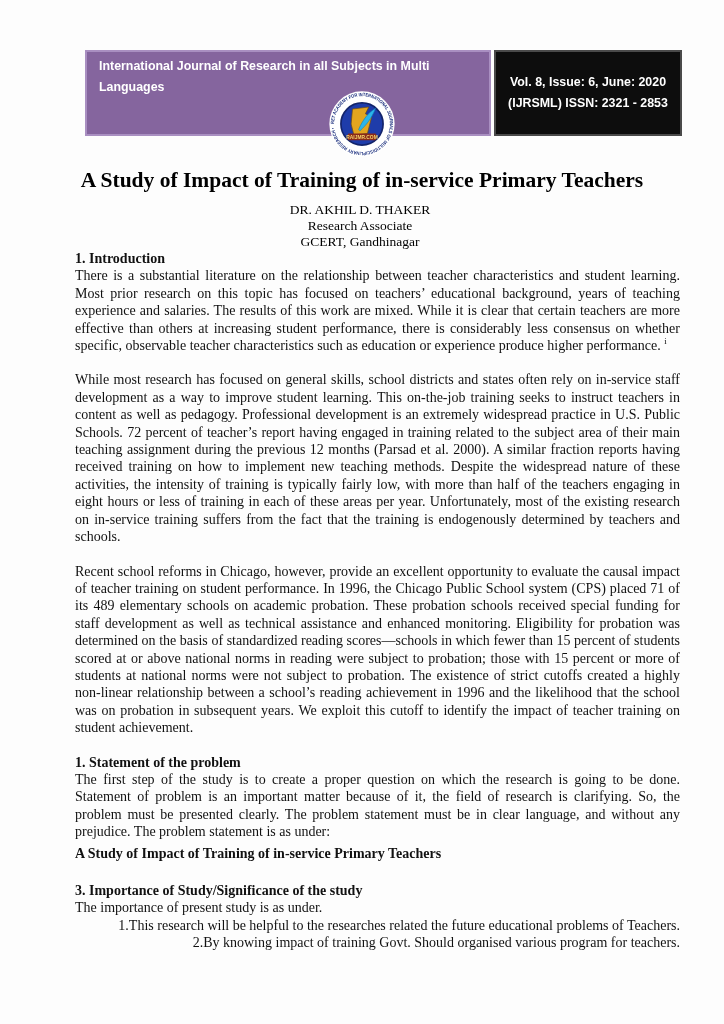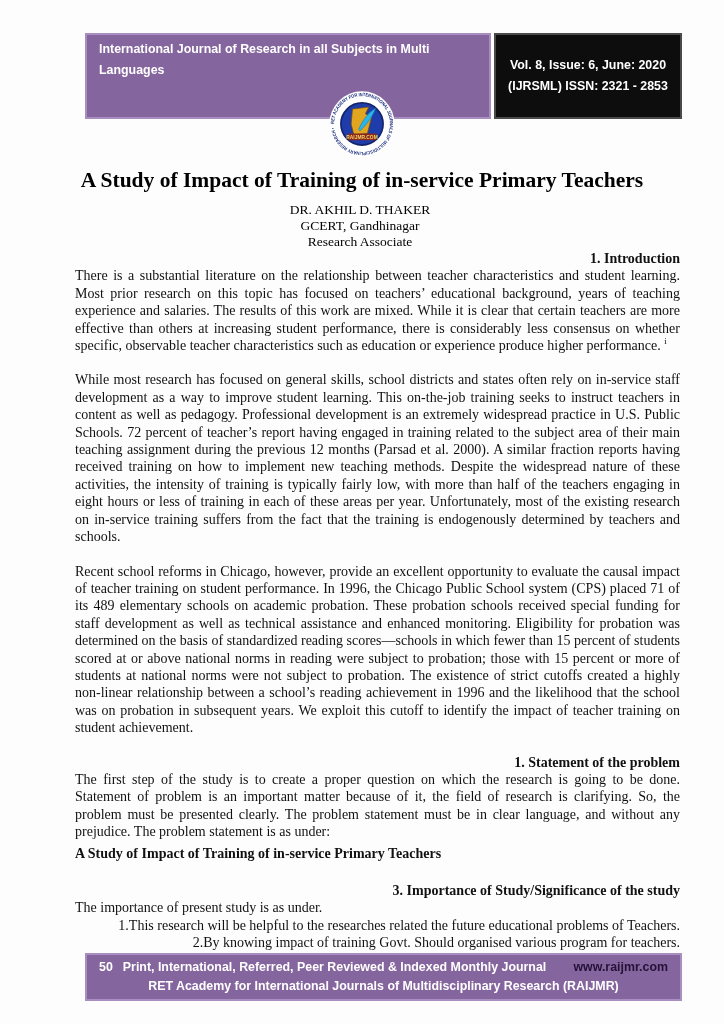--- a/index.html
+++ b/index.html
@@ -1,40 +1,40 @@
 <!DOCTYPE html>
 <html><head>
 <meta charset="utf-8">
 <style>
   html,body{margin:0;padding:0;}
   body{width:724px;height:1024px;background:#ffffff;position:relative;overflow:hidden;
        font-family:"Liberation Serif",serif;color:#111;}
   .page{position:absolute;inset:0;background:#fdfdfd;}
 
   
-  .header{position:absolute;top:33px;left:85px;width:597px;display:flex;gap:3px;
+  .header{position:absolute;top:50px;left:85px;width:597px;display:flex;gap:3px;
           font-family:"Liberation Sans",sans-serif;font-weight:bold;font-size:12.4px;}
   .hdr-left{flex:1;background:#85659e;border:2px solid #a98fc1;color:#fff;
             padding:4px 12px;line-height:21px;}
   .hdr-right{width:176px;background:#0d0d0d;border:2px solid #4a4a4a;color:#fff;
              padding:20px 4px;text-align:center;line-height:21px;}
 
   
   .logo{position:absolute;top:90px;left:328px;width:68px;height:68px;}
 
   
   .title{position:absolute;top:168px;left:0;width:724px;text-align:center;
          font-weight:bold;font-size:21.5px;color:#000;}
   .byline{position:absolute;top:202px;left:0;width:720px;text-align:center;
           font-size:13.5px;line-height:16px;color:#000;}
 
   
   .content{position:absolute;top:250px;left:75px;width:605px;
            font-size:14px;line-height:17.4px;text-align:justify;}
-  .content h3{font-size:14px;margin:0;text-align:right;}
+  .content h3{font-size:14px;margin:0;text-align:left;}
   .content p{margin:0 0 17px;}
   .content sup{font-size:9px;vertical-align:super;line-height:0;}
   .statement{font-weight:bold;margin:0 0 20px;text-align:left;}
   .plain-line{margin:0;text-align:left;}
   .list-line{margin:0;padding-left:12px;text-align:right;}
 
   
   .footer{position:absolute;top:953px;left:85px;width:597px;background:#85659e;
           border:2px solid #a98fc1;box-sizing:border-box;
           font-family:"Liberation Sans",sans-serif;font-weight:bold;font-size:12.4px;
@@ -73,22 +73,22 @@
       <path d="M36 28 L60 25 L55 35 L64 40 L58 64 L38 66 L34 50 Z" fill="#e2a51f" stroke="#6b4a10" stroke-width="1"></path>
       <path d="M45 58 C52 42 60 33 70 27 C64 42 56 52 47 60 Z" fill="#2ab4ea" stroke="#0d7db3" stroke-width="0.8"></path>
       <rect x="29" y="64" width="42" height="10" rx="2" fill="#8a2a1a"></rect>
       <text x="50" y="72" font-size="7.2" font-weight="bold" fill="#f6d46a" text-anchor="middle" font-family="Liberation Sans, sans-serif">RAIJMR.COM</text>
     </svg>
   </div>
 
   <div class="title">A Study of Impact of Training of in-service Primary Teachers</div>
   <div class="byline">
     <div>DR. AKHIL D. THAKER</div>
+    <div>Research Associate</div>
     <div>GCERT, Gandhinagar</div>
-    <div>Research Associate</div>
   </div>
 
   <div class="content">
 
     <section>
       <h3>1. Introduction</h3>
       <p><span>There is a substantial literature on the relationship between teacher characteristics and student learning. Most prior research on this topic has focused on teachers’ educational background, years of teaching experience and salaries. The results of this work are mixed.  While it is clear that certain teachers are more effective than others at increasing student performance, there is considerably less consensus on whether specific, observable teacher characteristics such as education or experience produce higher performance.</span>
          <sup>i</sup></p>
       <p>While most research has focused on general skills, school districts and states often rely on in-service staff development as a way to improve student learning.  This on-the-job training seeks to instruct teachers in content as well as pedagogy. Professional development is an extremely widespread practice in U.S. Public Schools.  72 percent of teacher’s report having engaged in training related to the subject area of their main teaching assignment during the previous 12 months (Parsad et al. 2000).  A similar fraction reports having received training on how to implement new teaching methods.  Despite the widespread nature of these activities, the intensity of training is typically fairly low, with more than half of the teachers engaging in eight hours or less of training in each of these areas per year. Unfortunately, most of the existing research on in-service training suffers from the fact that the training is endogenously determined by teachers and schools.</p>
       <p>Recent school reforms in Chicago, however, provide an excellent opportunity to evaluate the causal impact of teacher training on student performance.  In 1996, the Chicago Public School system (CPS) placed 71 of its 489 elementary schools on academic probation.  These probation schools received special funding for staff development as well as technical assistance and enhanced monitoring. Eligibility for probation was determined on the basis of standardized reading scores—schools in which fewer than 15 percent of students scored at or above national norms in reading were subject to probation; those with 15 percent or more of students at national norms were not subject to probation. The existence of strict cutoffs created a highly non-linear relationship between a school’s reading achievement in 1996 and the likelihood that the school was on probation in subsequent years. We exploit this cutoff to identify the impact of teacher training on student achievement.</p>
@@ -102,22 +102,14 @@
 
     <section>
       <h3>3. Importance of Study/Significance of the study</h3>
       <div class="plain-line">The importance of present study is as under.</div>
       <div class="list-line">1.This research will be helpful to the researches related the future educational problems of Teachers.</div>
       <div class="list-line">2.By knowing impact of training Govt. Should organised various program for teachers.</div>
     </section>
 
   </div>
 
-  <div class="footer">
-    <div class="f-line1">
-      <span class="f-page">50</span>
-      <span class="f-mid">Print, International, Referred, Peer  Reviewed &amp; Indexed Monthly Journal</span>
-      <span class="f-site">www.raijmr.com</span>
-    </div>
-    <div class="f-line2">RET Academy for International Journals of Multidisciplinary Research (RAIJMR)</div>
-  </div>
 
 </div>
 
 </body></html>

